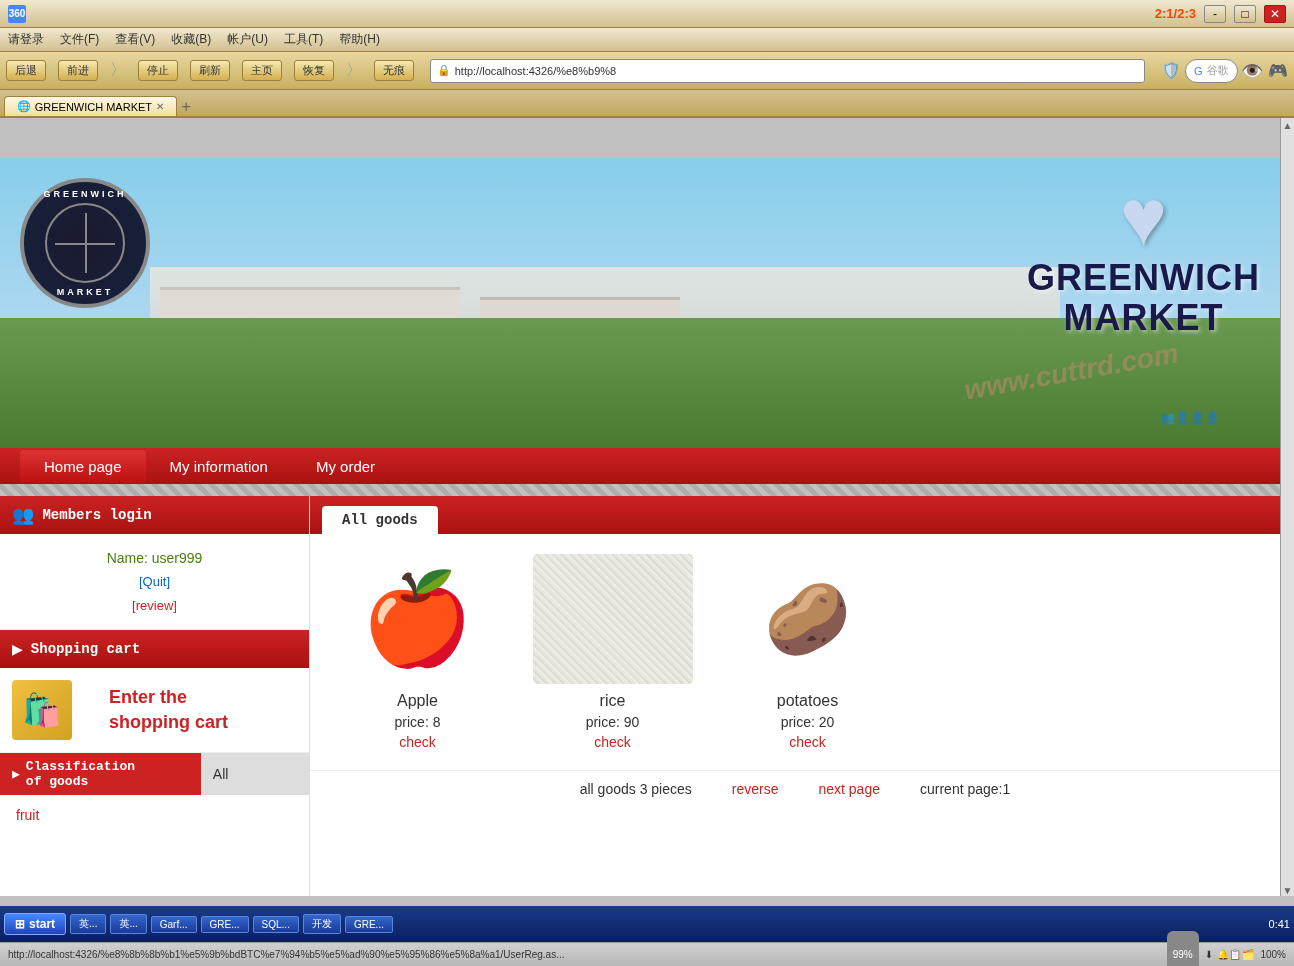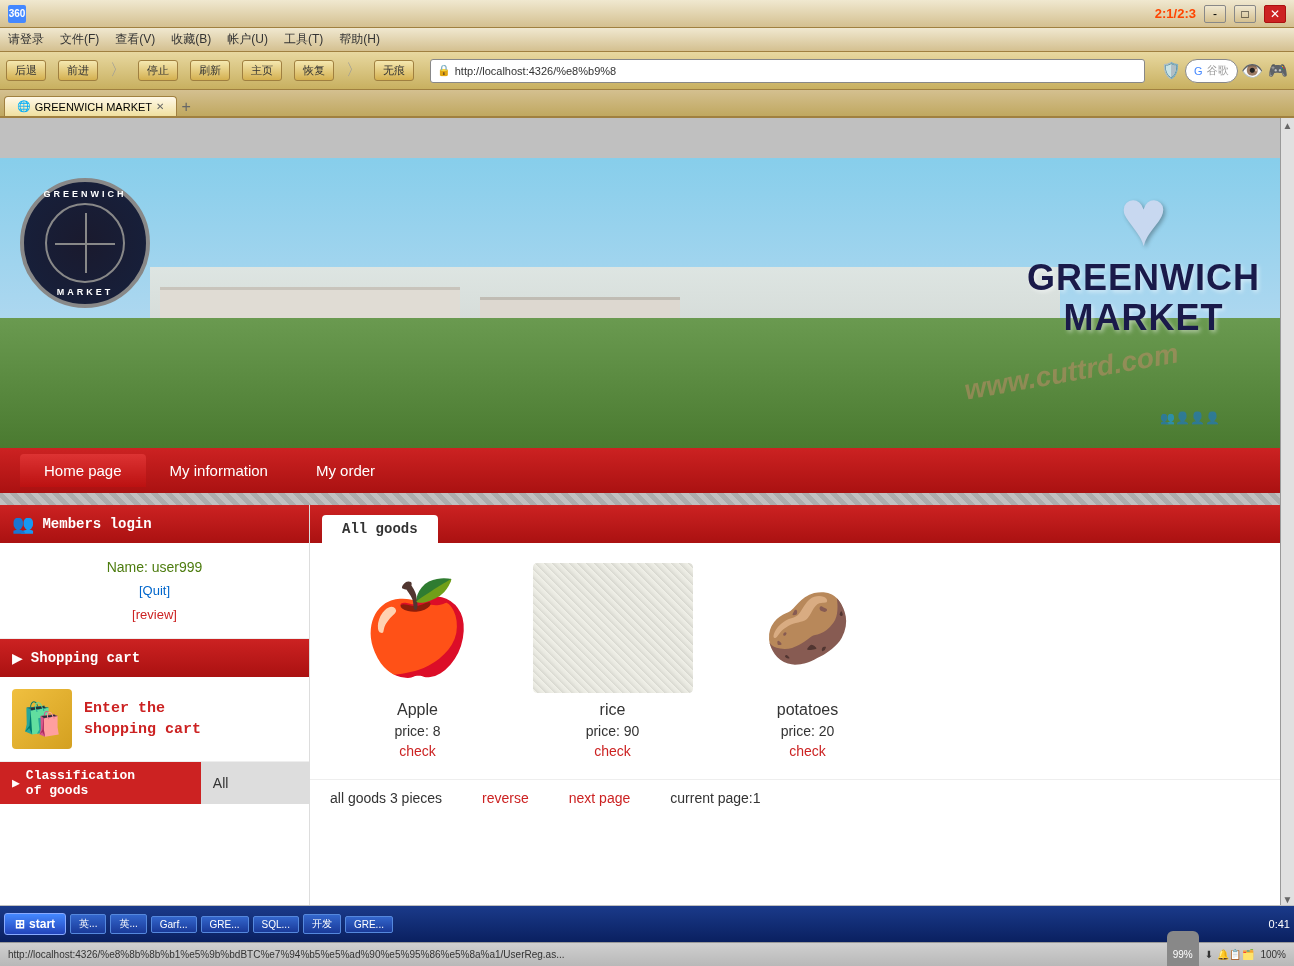--- a/index.html
+++ b/index.html
@@ -233,21 +233,21 @@
       transform: rotate(-10deg);
       font-style: italic;
       font-weight: bold;
     }
 
     
     .nav-bar {
       background: linear-gradient(to bottom, #cc2222, #aa1111);
       display: flex;
       align-items: center;
-      height: 45px;
+      height: 36px;
       padding: 0 20px;
     }
     .nav-item {
       color: white;
       padding: 8px 24px;
       font-size: 15px;
       cursor: pointer;
       text-decoration: none;
     }
     .nav-item.active {
@@ -313,25 +313,26 @@
       width: 60px; height: 60px;
       background: linear-gradient(135deg, #f0c040, #d4a020);
       border-radius: 4px;
       display: flex;
       align-items: center;
       justify-content: center;
       font-size: 32px;
     }
     .cart-link {
       color: #cc2222;
-      font-size: 15px;
-      font-family: Liberation Mono, monospace;
+      font-size: 18px;
+      font-family: Liberation Sans, sans-serif;
       font-weight: bold;
       cursor: pointer;
       line-height: 1.4;
+      margin-left: 25px;
     }
 
     .classification-header {
       background: linear-gradient(to right, #cc2222 0%, #cc2222 65%, #dddddd 65%);
       display: flex;
       align-items: center;
       height: 42px;
     }
     .classification-title {
       color: white;
@@ -420,20 +421,21 @@
     .product-name { font-size: 16px; color: #333; margin-bottom: 4px; }
     .product-price { font-size: 14px; color: #333; margin-bottom: 4px; }
     .product-check { color: #cc2222; font-size: 14px; cursor: pointer; }
 
     .products-footer {
       padding: 10px 20px;
       display: flex;
       gap: 40px;
       border-top: 1px solid #eee;
       font-size: 14px;
+      justify-content: center;
     }
     .footer-link { color: #cc2222; cursor: pointer; }
     .footer-info { color: #333; }
 
     .content-wrapper {
       position: relative;
       display: flex;
     }
 
     
@@ -597,20 +599,23 @@
         </div>
 
         <div class="classification-header">
           <div class="classification-title">
             <span>▶</span>
             <span style="white-space:pre-line;">Classification
 of goods</span>
           </div>
           <span class="classification-all">All</span>
         </div>
+        <div class="goods-list">
+          <div class="goods-category">fruit</div>
+        </div>
 
       </div>
 
       <div class="products-area">
         <div class="products-tab-bar">
           <div class="products-tab active">All goods</div>
         </div>
 
         <div class="products-grid">
 

